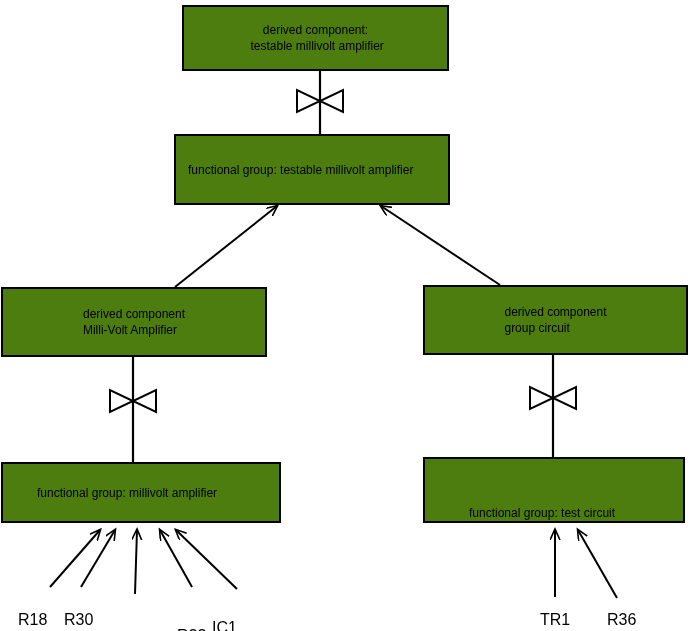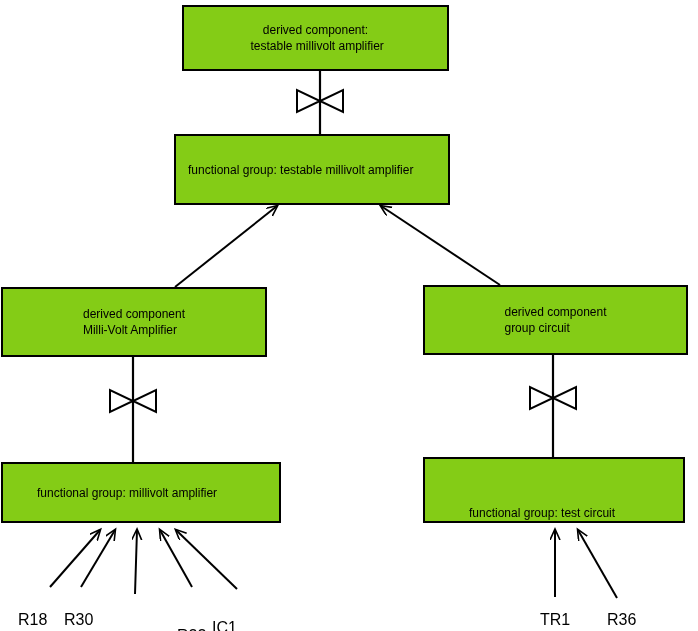--- a/index.html
+++ b/index.html
@@ -21,21 +21,21 @@
     position: absolute;
     left: 0;
     top: 0;
     width: 698px;
     height: 631px;
   }
   .node-box {
     position: absolute;
     box-sizing: border-box;
     border: 2px solid #000000;
-    background: #84cc16;
+    background: #4d7c0f;
     display: flex;
     align-items: center;
     justify-content: center;
   }
   .node-text {
     font-size: 12px;
     line-height: 16px;
     color: #000000;
     white-space: pre;
     text-align: left;

